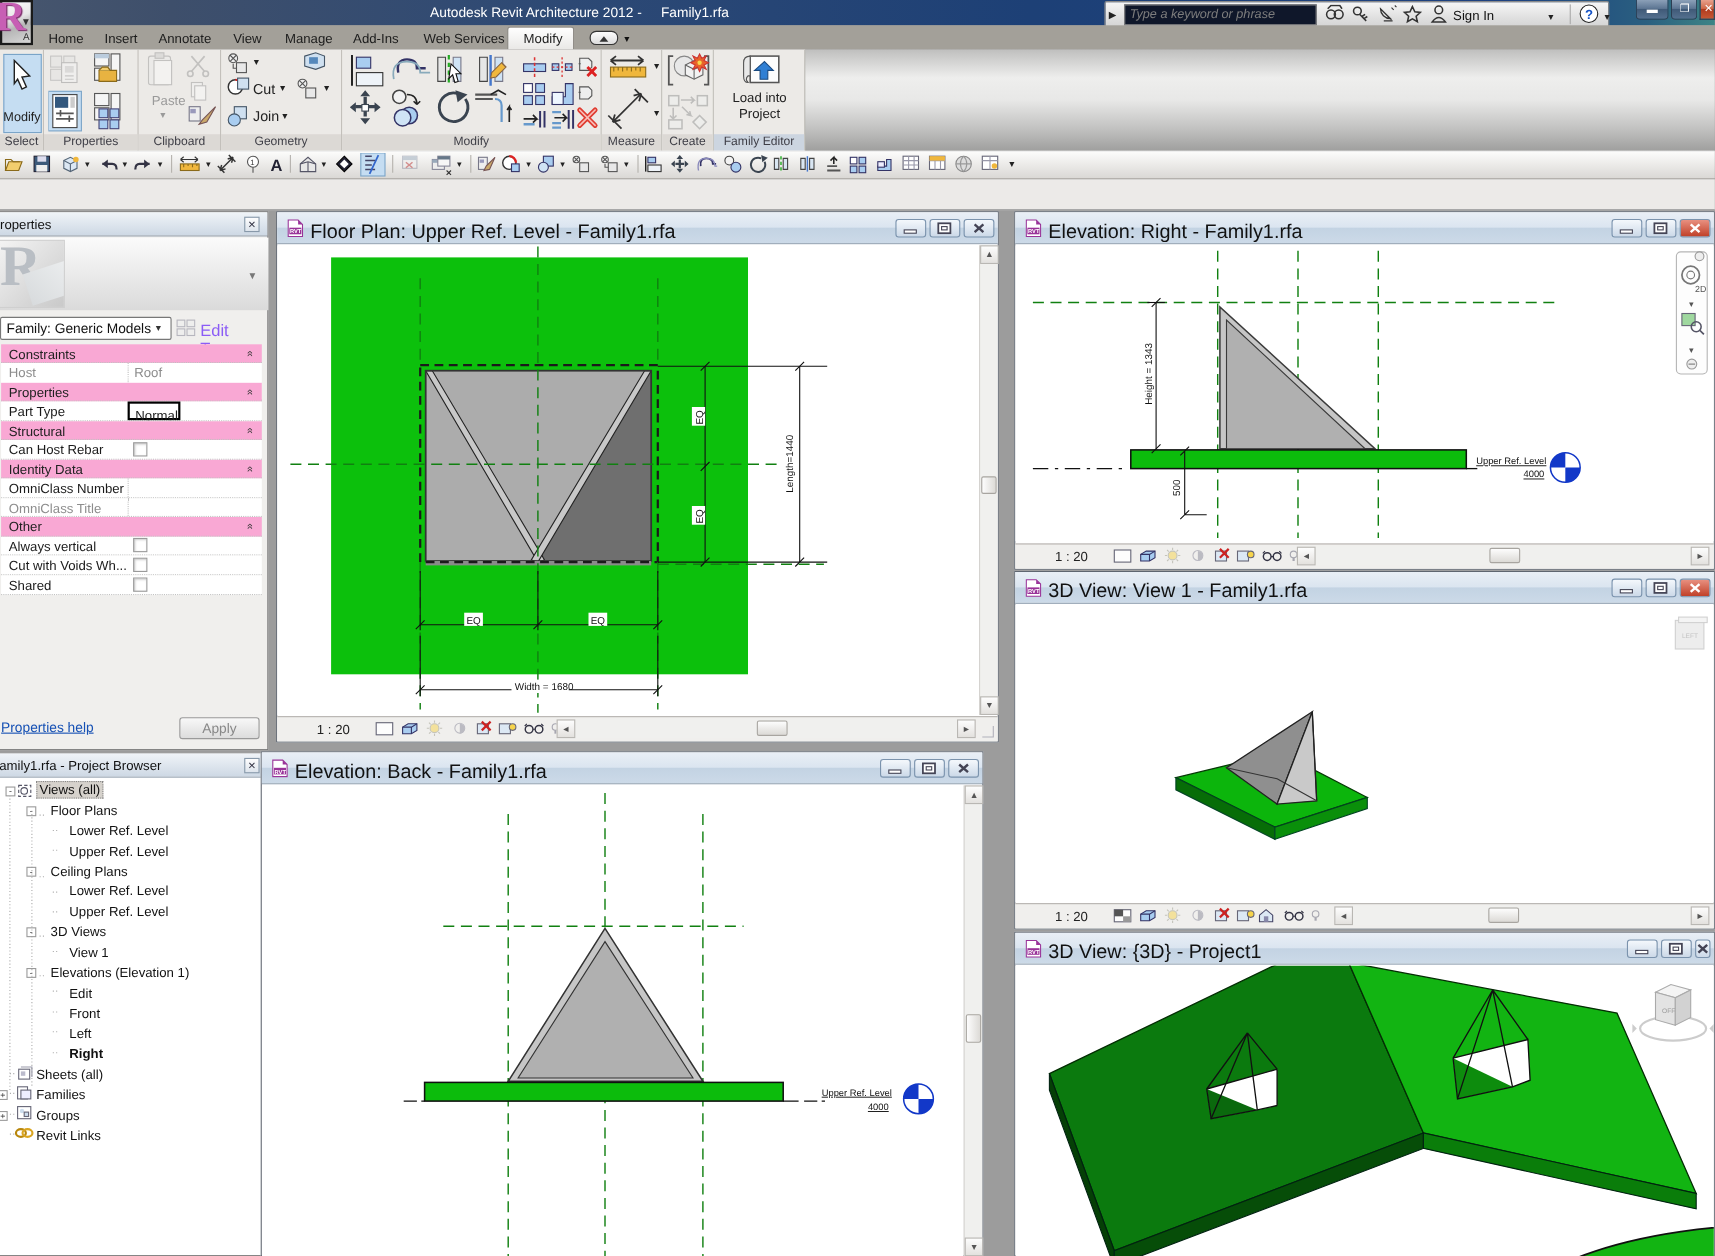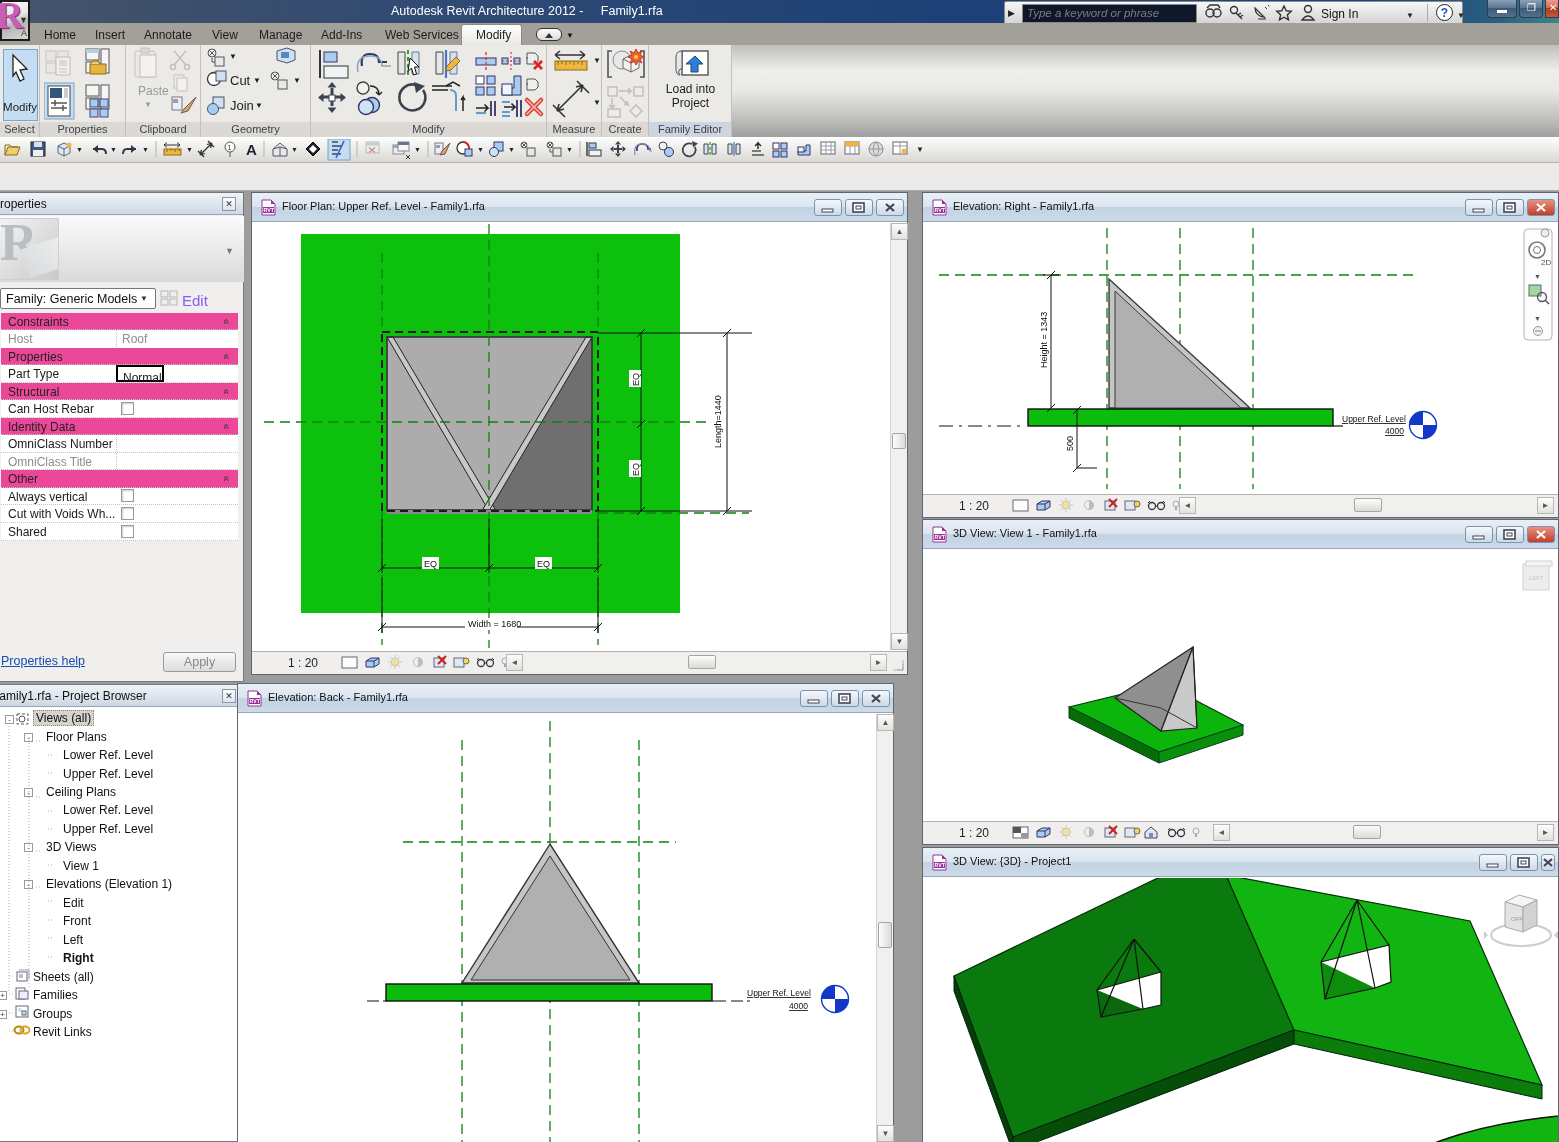--- a/index.html
+++ b/index.html
@@ -40,33 +40,33 @@
 
 #qat { left:0; top:137px; width:1559px; height:26px; background:linear-gradient(180deg,#fcfcfb,#dad8d5); border-top:1px solid #fff; border-bottom:1px solid #b7b4af; }
 
 #optbar { left:0; top:163px; width:1559px; height:28px; background:#eceae8; border-bottom:1px solid #a8a8a8; }
 
 .palette { background:#f0efed; border:1px solid #787878; }
 .ptitle { position:absolute; left:0; top:0; right:0; height:22px; background:linear-gradient(180deg,#f0f4f8,#cdd8e4); border-bottom:1px solid #99a5b2; font-size:12px; color:#111; padding:4px 0 0 0; text-indent:-2px; white-space:nowrap; overflow:visible; }
 .pclose { position:absolute; top:4px; right:7px; width:14px; height:14px; border:1px solid #8899aa; background:linear-gradient(#fdfdfd,#dde4ec); font-size:9px; text-align:center; line-height:13px; color:#334; }
 
 .grow { position:absolute; left:0; width:237px; background:#fff; border-bottom:1px dotted #c2c2c2; font-size:12px; color:#1a1a1a; }
-.ghead { background:#ec4899; color:#222; }
+.ghead { background:#f9a8d4; color:#222; }
 .ghead .chev { position:absolute; right:8px; top:3px; font-size:10px; color:#333; transform:rotate(90deg); }
 .gval { position:absolute; left:115px; top:0; bottom:0; border-left:1px dotted #c2c2c2; padding:2px 0 0 5px;text-align:right; }
 .glabel { position:absolute; left:0; top:0; bottom:0; padding:2px 0 0 7px; }
 .gray { color:#8d8d8d; }
 .cbox { position:absolute; left:120px; top:2px; width:13px; height:13px; border:1px solid #9a9a9a; background:#fff; box-shadow:inset 1px 1px 2px #ccc; }
 
 .trow { position:absolute; left:0; font-size:12px; color:#111; white-space:nowrap; }
 .pm { position:absolute; width:9px; height:9px; border:1px solid #9a9a9a; background:#fff; font-size:8px; line-height:7px; text-align:center; color:#333; }
 
 .win { position:absolute; border:1px solid #5f6670; background:#fff; }
 .wt { position:absolute; left:0; top:0; right:0; height:29px; background:linear-gradient(180deg,#e9eff6 0%,#dbe5f0 48%,#c3d3e3 52%,#ccdae8 100%); border-bottom:1px solid #97a6b5; }
-.wt .txt { position:absolute; left:30px; top:7px; font-size:11px; color:#111; }
+.wt .txt { position:absolute; left:30px; top:7px; font-size:18px; color:#111; }
 .rvt { position:absolute; left:9px; top:6px; width:15px; height:17px; }
 .wbs { position:absolute; top:6px; right:3px; }
 .wb { display:inline-block; width:28px; height:17px; border:1px solid #7b93ad; border-radius:3px; background:linear-gradient(180deg,#f4f8fc,#ccd9e8); margin-left:3px; vertical-align:top; position:relative; }
 .vcb { position:absolute; left:0; right:0; bottom:0; height:23px; background:#f0efed; border-top:1px solid #b5b2ae; font-size:12px; color:#222; }
 .vsb { position:absolute; top:0; width:17px; background:#f0f0ee; border-left:1px solid #d5d3d0; }
 .sbarrow { position:absolute; left:0; width:17px; height:17px; background:linear-gradient(#fdfdfd,#e3e1de); border:1px solid #b9b7b3; color:#555; font-size:8px; text-align:center; line-height:15px; }
 .sbthumb { position:absolute; left:1px; width:14px; background:linear-gradient(90deg,#fdfdfd,#dcdad6); border:1px solid #a8a5a0; border-radius:2px; }
 .hsb { position:absolute; height:17px; background:#f0f0ee; }
 .hsbarrow { position:absolute; top:0; width:17px; height:17px; background:linear-gradient(#fdfdfd,#e3e1de); border:1px solid #b9b7b3; color:#555; font-size:8px; text-align:center; line-height:15px; }
 .hsbthumb { position:absolute; top:1px; height:14px; background:linear-gradient(#fdfdfd,#dcdad6); border:1px solid #a8a5a0; border-radius:2px; }

